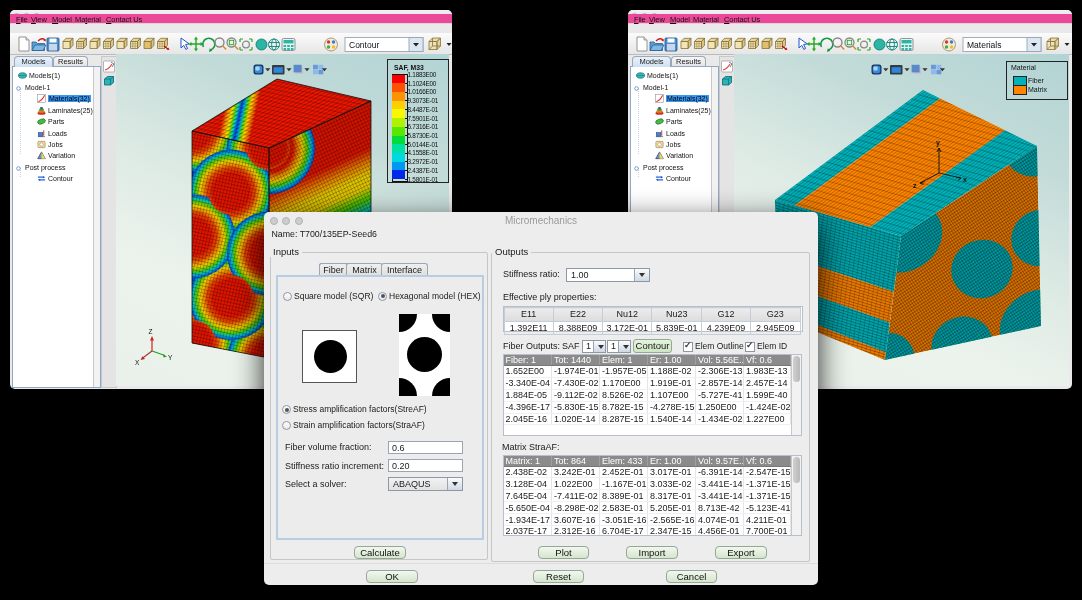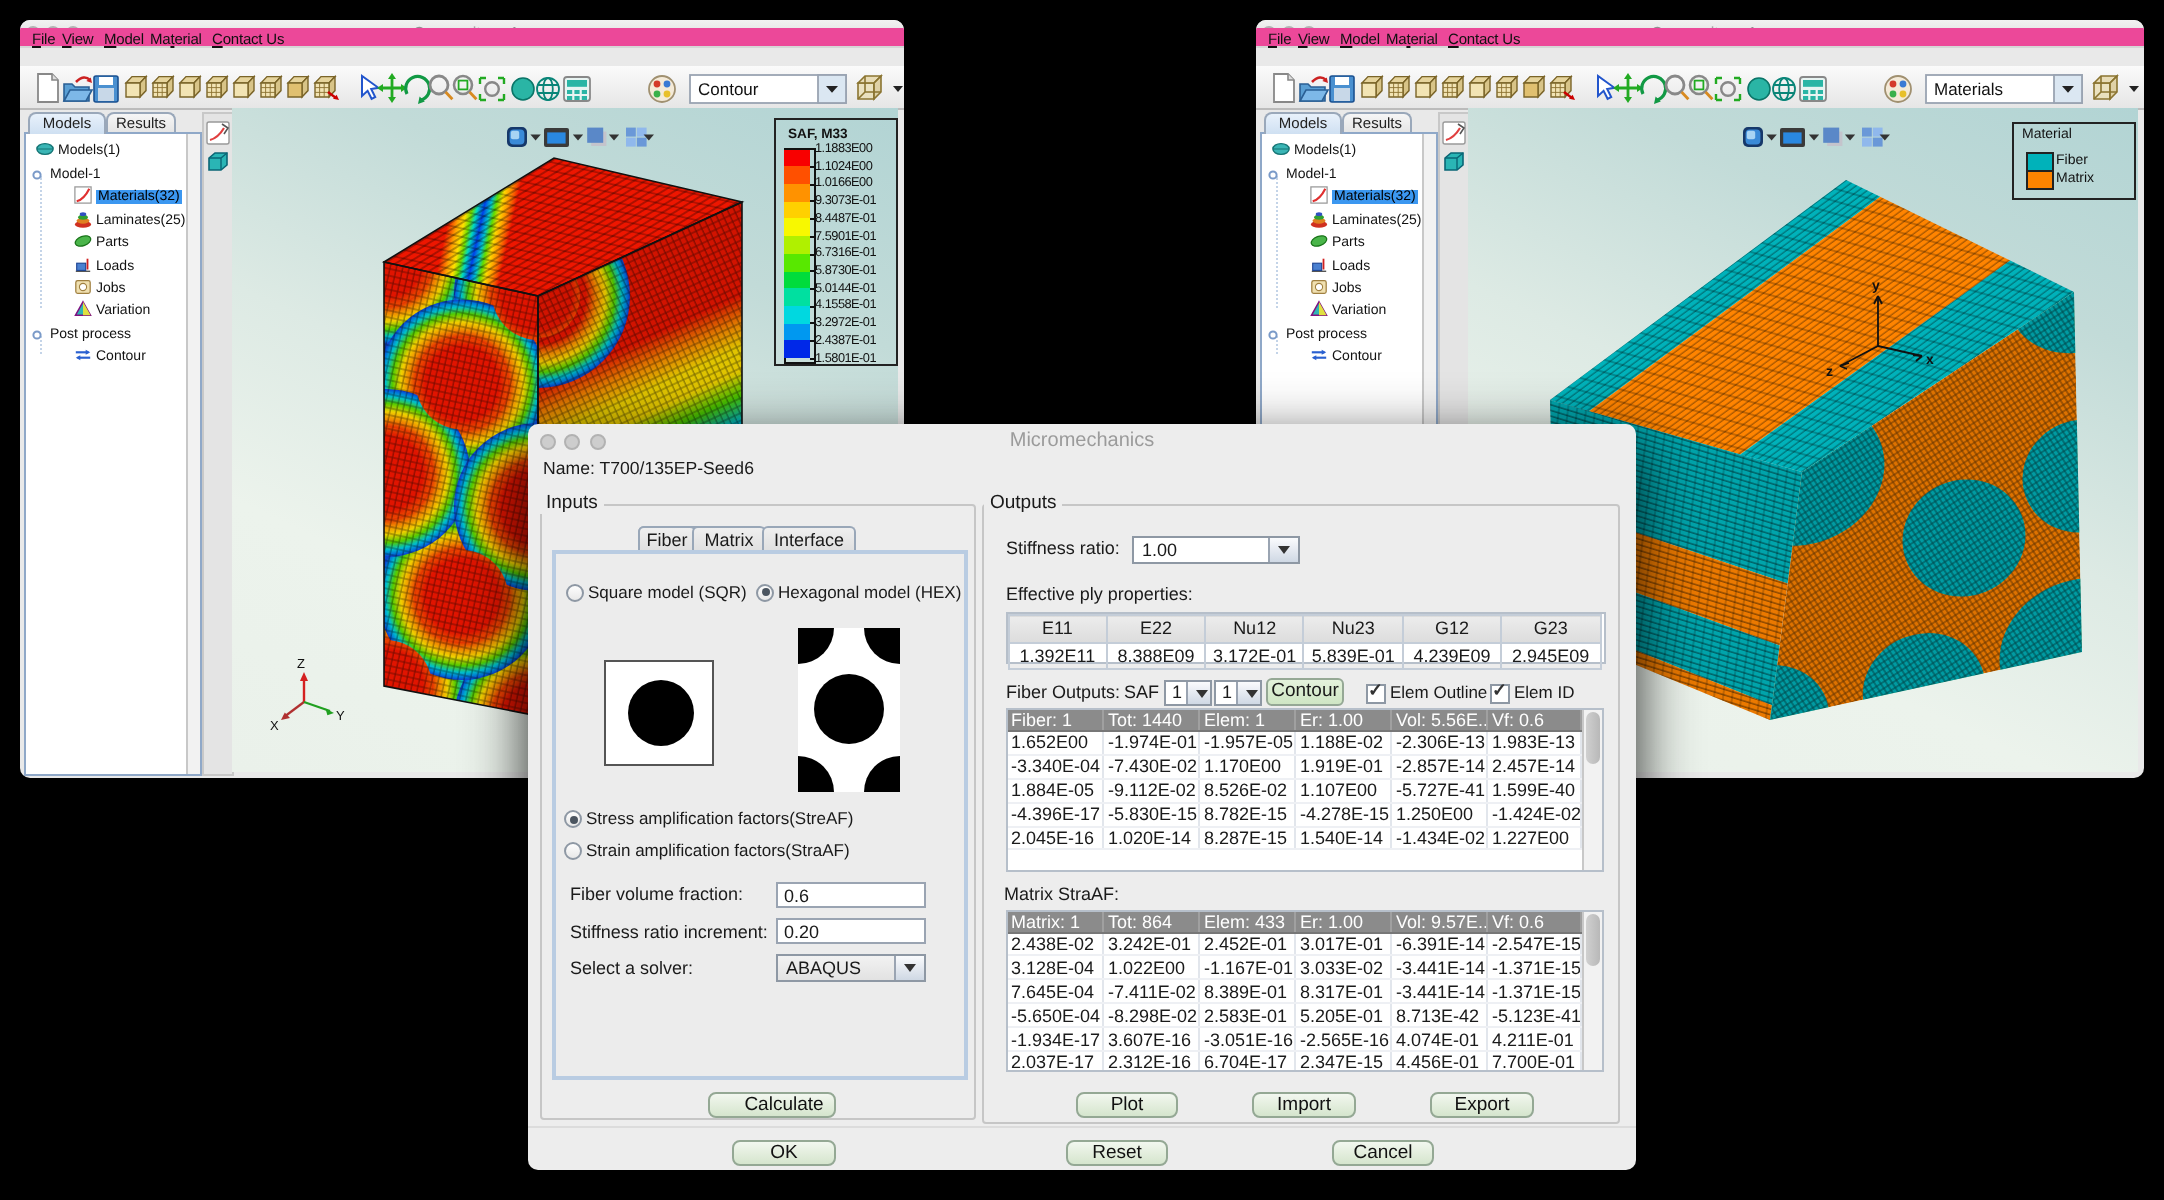--- a/index.html
+++ b/index.html
@@ -766,21 +766,21 @@
   <div class="abs" style="left:21px;top:230px;">Fiber volume fraction:</div>
   <div class="fld" style="left:124px;top:228.5px;width:70px;height:11px;">0.6</div>
   <div class="abs" style="left:21px;top:248.5px;">Stiffness ratio increment:</div>
   <div class="fld" style="left:124px;top:247px;width:70px;height:11px;">0.20</div>
   <div class="abs" style="left:21px;top:267px;">Select a solver:</div>
   <div class="combo" style="left:124px;top:265px;width:73px;height:12px;background:linear-gradient(#f2f2f2,#e2e2e2);">
     <span style="position:absolute;left:4px;top:0.5px;">ABAQUS</span>
       <div class="arr"></div>
     </div>
 
-  <div class="btn" style="left:90px;top:333.5px;width:50px;padding-left:12px;">Calculate</div>
+  <div class="btn" style="left:90px;top:333.5px;width:50px;">Calculate</div>
 
   <div class="grp" style="left:226.5px;top:40px;width:317px;height:308px;"></div>
   <div class="grplab" style="left:228px;top:34px;">Outputs</div>
 
   <div class="abs" style="left:239px;top:57px;">Stiffness ratio:</div>
   <div class="combo" style="left:302px;top:56px;width:82px;height:12px;">
     <span style="position:absolute;left:4px;top:0.5px;">1.00</span>
       <div class="arr"></div>
     </div>
 

